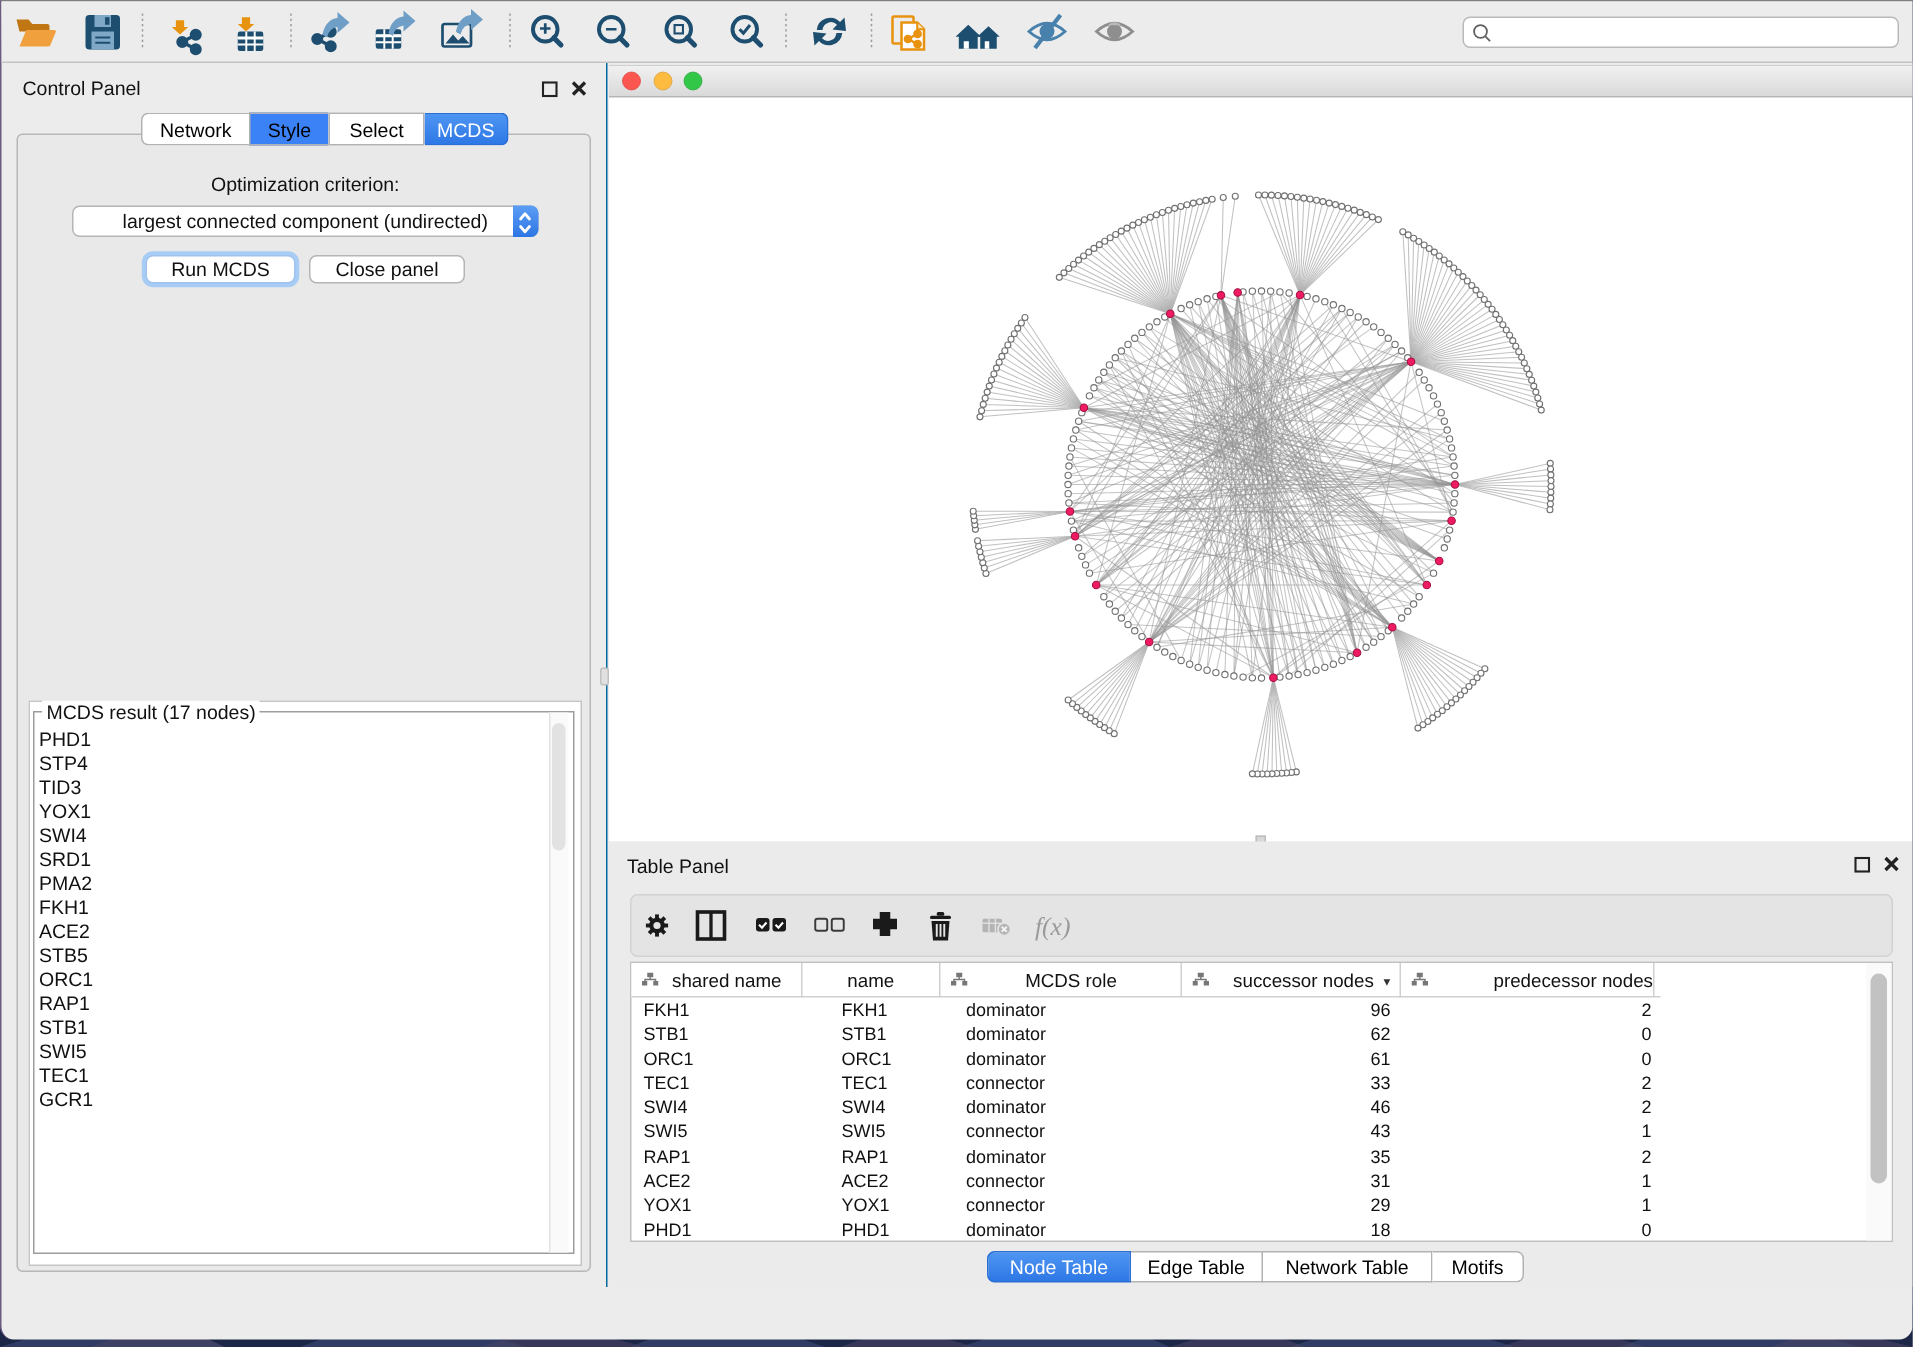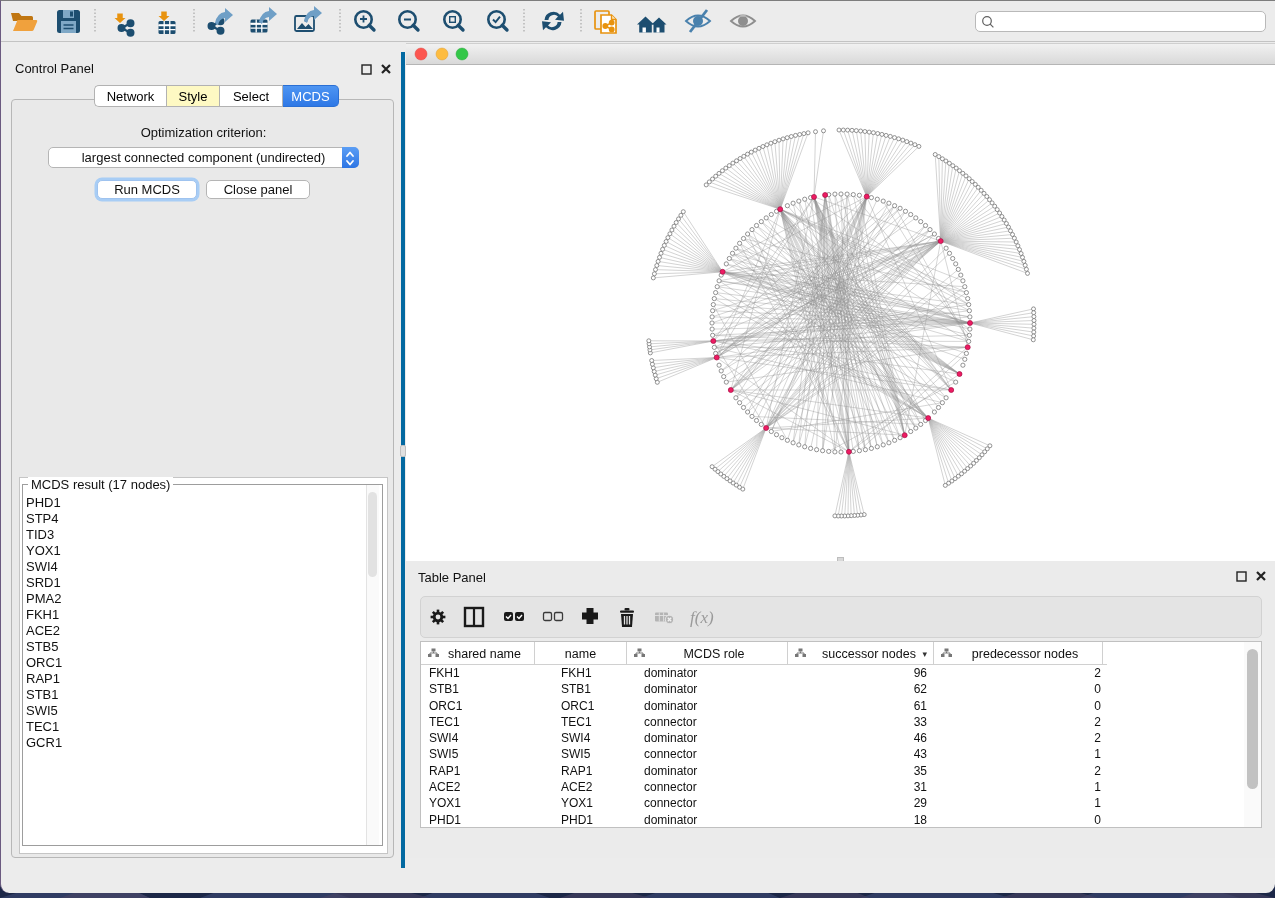--- a/index.html
+++ b/index.html
@@ -113,30 +113,30 @@
           <circle cx="742" cy="20" r="5" fill="#8e8e8e"></circle>
           <path d="M737.5 15.8 a6 6 0 0 1 9 0z" fill="#b9b9b9"></path>
         </g>
       </svg>
       <div class="abs" style="left:974px;top:10px;width:291px;height:21px;background:#fff;border:1px solid #b9b9b9;border-radius:5px"></div>
       <svg class="abs" style="left:979px;top:13px" width="16" height="16">
         <circle cx="7" cy="7" r="4.3" fill="none" stroke="#606060" stroke-width="1.2"></circle>
         <line x1="10.2" y1="10.2" x2="13.4" y2="13.4" stroke="#606060" stroke-width="1.2"></line>
       </svg>
     </div>
-  <div class="abs" style="left:1px;top:51px;width:403px;height:816px;background:#ececec;border-right:4px solid #0369a1">
+  <div class="abs" style="left:1px;top:41px;width:403px;height:816px;background:#ececec;border-right:1px solid #0369a1">
       <div class="abs" style="left:13px;top:9px;font-size:13px;color:#111">Control Panel</div>
       <svg class="abs" style="left:358px;top:11px" width="36" height="14">
         <rect x="2" y="2" width="9" height="9" fill="none" stroke="#222" stroke-width="1.4"></rect>
         <path d="M22 2 l8 8 M30 2 l-8 8" stroke="#222" stroke-width="2.2"></path>
       </svg>
       <div class="abs" style="left:9px;top:47px;width:383px;height:759px;border:1px solid #b7b7b7;border-radius:4px;background:#e9e9e9"></div>
       <div class="abs" style="left:80px;top:33px;height:22px;display:flex;font-size:13px;padding-left:12px;">
         <div style="width:72px;border:1px solid #b2b2b2;border-right:none;border-radius:5px 0 0 5px;background:#fff;display:flex;align-items:center;justify-content:center">Network</div>
-        <div style="width:53px;border:1px solid #b2b2b2;border-right:none;background:#fef9c3;display:flex;align-items:center;justify-content:center">Style</div>
+        <div style="width:53px;border:1px solid #b2b2b2;border-right:none;background:#3b82f6;display:flex;align-items:center;justify-content:center">Style</div>
         <div style="width:64px;border:1px solid #b2b2b2;background:#fff;display:flex;align-items:center;justify-content:center">Select</div>
         <div style="width:56px;border:1px solid #2a6fd4;border-left:none;border-radius:0 5px 5px 0;background:linear-gradient(#4e95f2,#2e78e6);color:#fff;display:flex;align-items:center;justify-content:center">MCDS</div>
       </div>
       <div class="abs" style="left:0;top:73px;width:403px;text-align:center;font-size:13px;color:#111">Optimization criterion:</div>
       <div class="abs" style="left:46px;top:95px;width:311px;height:21px;background:#fff;border:1px solid #b5b5b5;border-radius:5px;font-size:13px;line-height:19px;color:#111;text-align:center">largest connected component (undirected)<div class="abs" style="right:-1px;top:-1px;width:17px;height:21px;background:linear-gradient(#5b9ef5,#2d75e4);border-radius:0 5px 5px 0"></div><svg class="abs" style="right:2px;top:2px" width="12" height="17">
           <path d="M3 6 L6 2.5 L9 6 M3 11 L6 14.5 L9 11" stroke="#fff" stroke-width="1.8" fill="none" stroke-linecap="round" stroke-linejoin="round"></path>
         </svg></div>
       <div class="abs" style="left:95px;top:128px;width:100px;height:19px;background:#fff;border:1px solid #9fc3ef;border-radius:5px;box-shadow:0 0 0 2.5px #a8cdf5;font-size:13px;text-align:center;line-height:17px;color:#111">Run MCDS</div>
       <div class="abs" style="left:204px;top:128px;width:104px;height:19px;background:#fff;border:1px solid #b5b5b5;border-radius:5px;font-size:13px;text-align:center;line-height:17px;color:#111">Close panel</div>
       <div class="abs" style="left:17px;top:425px;width:369px;height:377px;background:#fff;border:1px solid #c5c5c5"></div>
@@ -962,21 +962,21 @@
                 <rect x="3.5" y="0.5" width="4" height="3"></rect>
                 <rect x="0" y="6" width="3.5" height="3"></rect>
                 <rect x="7.5" y="6" width="3.5" height="3"></rect>
                 <path d="M5.5 3.5 v1.5 M2 6 v-1 h7 v1" stroke="#777" fill="none"></path>
               </g>
             </svg>
           </span>
           <span style="margin-left:28px">successor nodes</span>
           <span style="font-size:9px;color:#333">&nbsp;▾</span>
         </div>
-        <div class="abs" style="left:513px;top:0;width:169px;height:23px;border-right:1px solid #d0d0d0;display:flex;align-items:center;justify-content:center;gap:4px">
+        <div class="abs" style="left:513px;top:0;width:169px;height:23px;border-right:1px solid #d0d0d0;display:flex;align-items:center;justify-content:flex-end;gap:4px">
           <span style="position:absolute;left:7px;top:6px">
             <svg width="11" height="10" style="vertical-align:-1px">
               <g fill="#777">
                 <rect x="3.5" y="0.5" width="4" height="3"></rect>
                 <rect x="0" y="6" width="3.5" height="3"></rect>
                 <rect x="7.5" y="6" width="3.5" height="3"></rect>
                 <path d="M5.5 3.5 v1.5 M2 6 v-1 h7 v1" stroke="#777" fill="none"></path>
               </g>
             </svg>
           </span>
@@ -1050,14 +1050,20 @@
         <div style="height:16.3px;line-height:16.3px;position:relative">
           <span style="position:absolute;left:8px">PHD1</span>
           <span style="position:absolute;left:140px">PHD1</span>
           <span style="position:absolute;left:223px">dominator</span>
           <span style="position:absolute;left:420px;width:86px;text-align:right">18</span>
           <span style="position:absolute;left:594px;width:86px;text-align:right">0</span>
         </div>
       </div>
       <div class="abs" style="left:838px;top:81px;width:17px;height:185px;background:#fafafa"></div>
       <div class="abs" style="left:841px;top:88px;width:11px;height:140px;background:#c2c2c2;border-radius:6px"></div>
+      <div class="abs" style="left:252px;top:273px;height:21px;display:flex;font-size:13px">
+        <div style="width:96px;background:linear-gradient(#4e95f2,#2e78e6);border:1px solid #2a6fd4;border-radius:5px 0 0 5px;color:#fff;display:flex;align-items:center;justify-content:center">Node Table</div>
+        <div style="width:88px;background:#fff;border:1px solid #b2b2b2;border-left:none;display:flex;align-items:center;justify-content:center">Edge Table</div>
+        <div style="width:113px;background:#fff;border:1px solid #b2b2b2;border-left:none;display:flex;align-items:center;justify-content:center">Network Table</div>
+        <div style="width:61px;background:#fff;border:1px solid #b2b2b2;border-left:none;border-radius:0 5px 5px 0;display:flex;align-items:center;justify-content:center">Motifs</div>
+      </div>
     </div>
 </div>
 
 </body></html>

